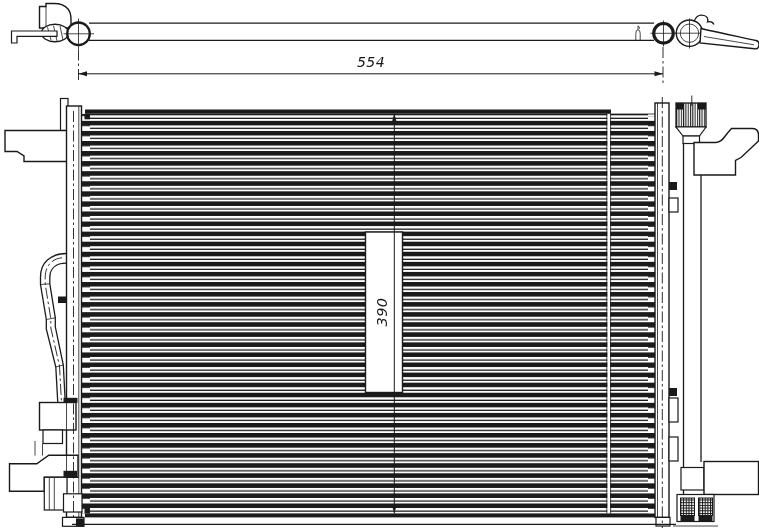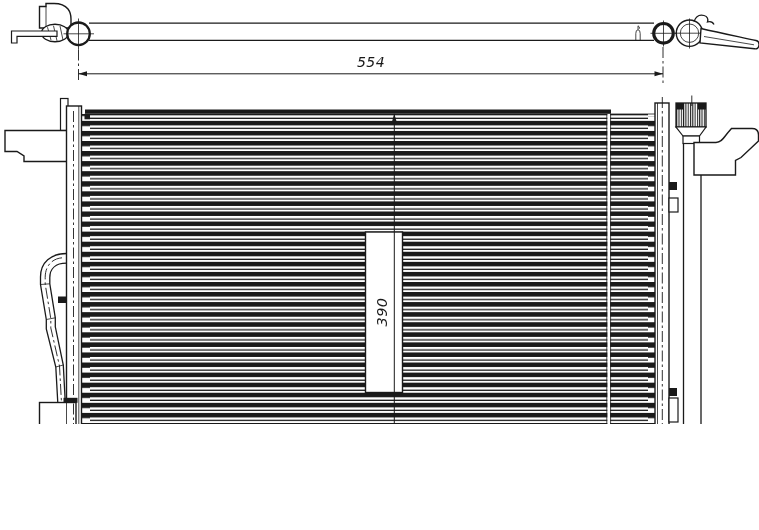--- a/index.html
+++ b/index.html
@@ -1,17 +1,17 @@
 <!DOCTYPE html>
 <html style="--line: #1a1a1a; --bg: #ffffff;"><head>
 <meta charset="utf-8">
 <style>
   :root { --line:#1a1a1a; --bg:#ffffff; }
   html,body{margin:0;padding:0;background:var(--bg);}
-  .stage{width:759px;height:424px;position:relative;background:var(--bg);overflow:hidden;}
+  .stage{width:759px;height:530px;position:relative;background:var(--bg);overflow:hidden;}
   svg{position:absolute;inset:0;display:block;}
   .ln   {fill:none;stroke:var(--line);stroke-width:1.3;}
   .lnthin{fill:none;stroke:var(--line);stroke-width:0.8;}
   .bold {fill:#fff;stroke:var(--line);stroke-width:3.1;}
   .wfill{fill:#fff;stroke:var(--line);stroke-width:1.4;}
   .wfill2{fill:#fff;stroke:var(--line);stroke-width:1.2;}
   .bfill{fill:var(--line);stroke:none;}
   .cl   {fill:none;stroke:var(--line);stroke-width:0.9;stroke-dasharray:11 3 2.5 3;}
   .dim  {fill:none;stroke:var(--line);stroke-width:1;}
   .dimtxt{font:italic 14px "DejaVu Sans", sans-serif;fill:var(--line);letter-spacing:0.5px;}

